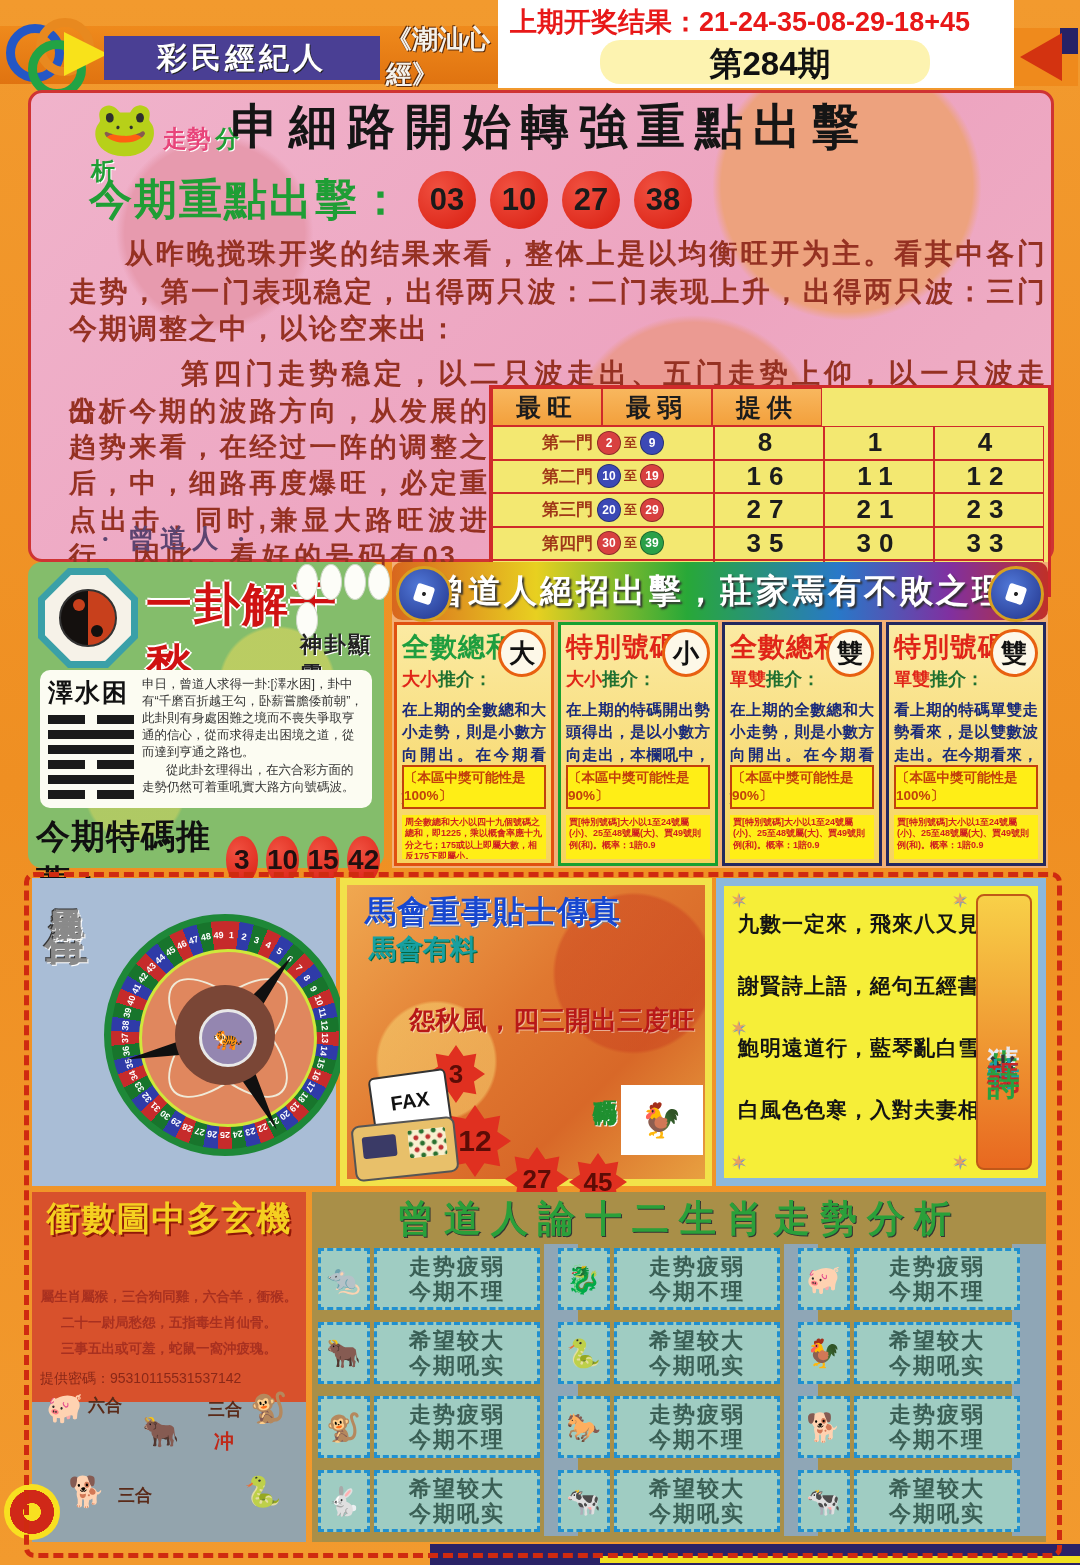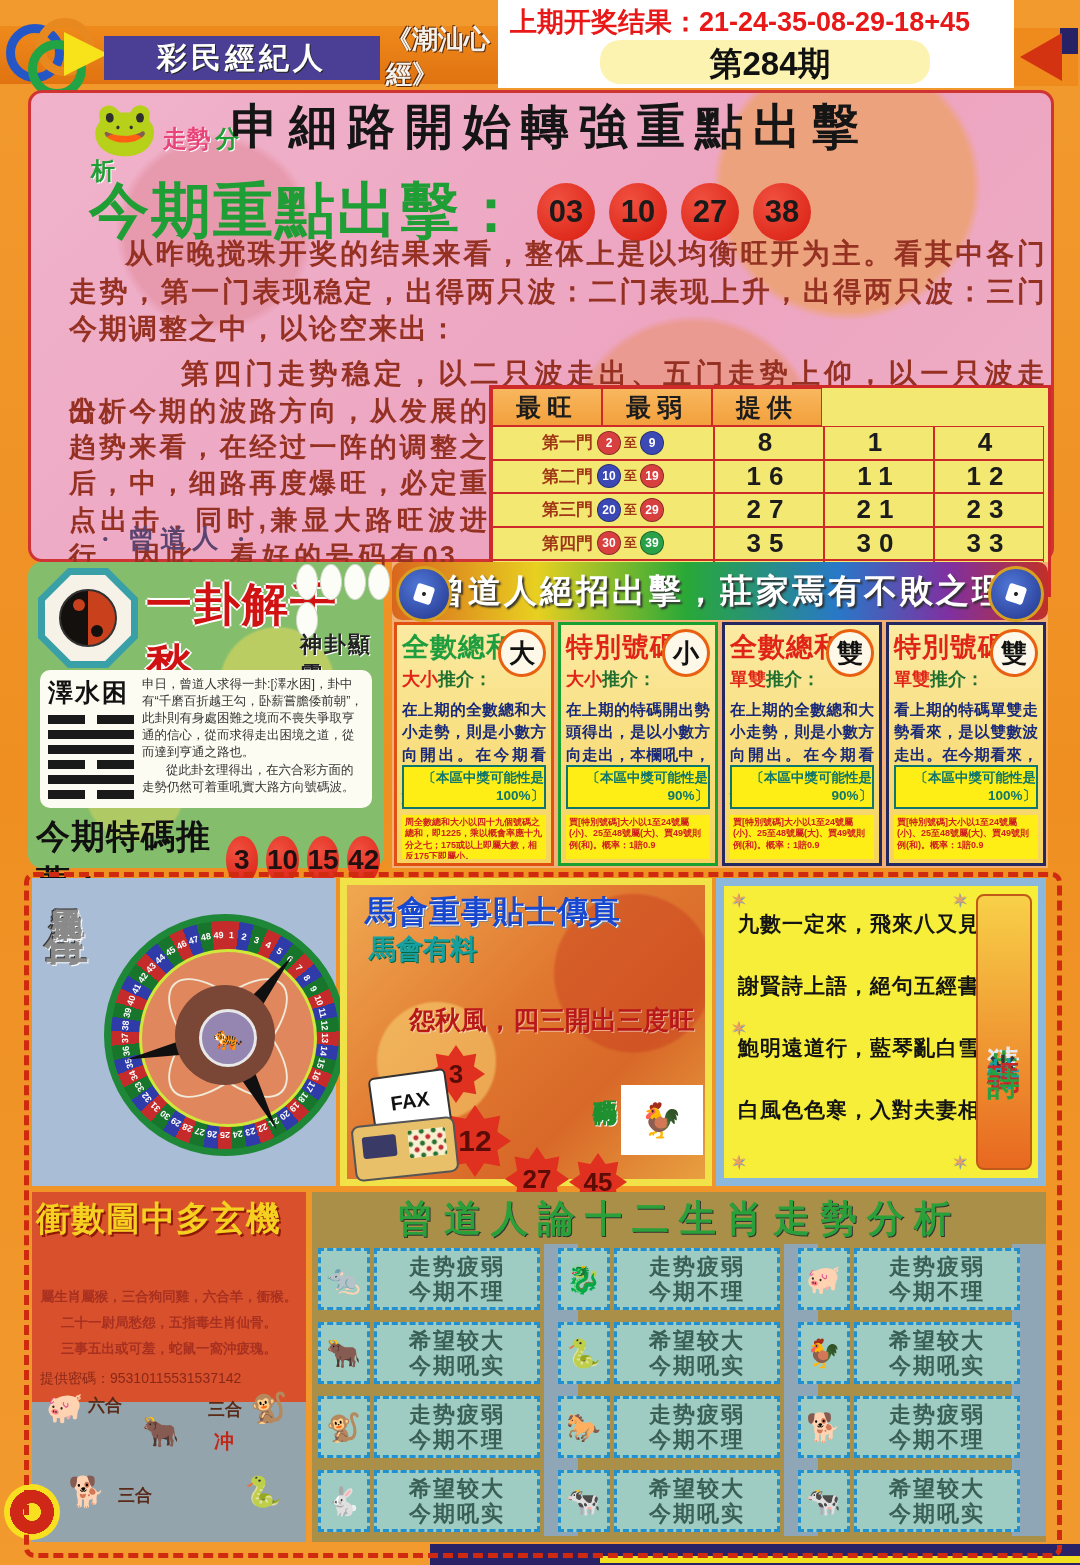--- a/index.html
+++ b/index.html
@@ -34,21 +34,21 @@
       background:radial-gradient(circle at 18% 30%,#e79aae 0 10%,transparent 11%),
                  radial-gradient(circle at 80% 20%,#eda27e 0 14%,transparent 15%),
                  radial-gradient(circle at 65% 75%,#eb9a92 0 16%,transparent 17%),
                  linear-gradient(135deg,#f0b3cb,#eda4c0 60%,#efb0c6);}
   #s1-badge{left:60px;top:8px;width:170px;height:92px;}
   #s1-frog{font-size:54px;line-height:1;}
   .badge-txt{font-size:24px;font-weight:bold;text-shadow:1px 1px 0 #fff;}
   #badge1{color:#e8447a;} #badge2{color:#1f9e35;}
   #s1-title{left:200px;top:2px;width:820px;font-family:"Liberation Serif",serif;font-size:48px;font-weight:bold;color:#151515;letter-spacing:10px;white-space:nowrap;}
   #s1-focus{left:58px;top:78px;width:960px;display:flex;align-items:center;gap:14px;}
-  #s1-focus-label{font-size:60px;font-weight:bold;color:#1f9e35;font-family:"Liberation Serif",serif;letter-spacing:2px;}
+  #s1-focus-label{font-size:43px;font-weight:bold;color:#1f9e35;font-family:"Liberation Serif",serif;letter-spacing:2px;}
   .bign{width:58px;height:58px;border-radius:50%;background:radial-gradient(circle at 35% 30%,#f05040,#d81d10);display:flex;align-items:center;justify-content:center;font-size:31px;font-weight:bold;color:#1a1a1a;}
   .s1-par{color:#953122;font-weight:bold;font-size:28px;line-height:1.34;letter-spacing:2px;text-align:justify;}
   #s1-p1{left:38px;top:142px;width:978px;text-indent:56px;}
   #s1-p2a{left:38px;top:262px;width:978px;text-indent:112px;}
   #s1-p2b{left:38px;top:300px;width:420px;font-size:27px;}
   #s1-sign{left:70px;top:428px;font-family:"Liberation Serif",serif;font-size:26px;color:#5c4470;font-weight:bold;letter-spacing:6px;}
   
   #s1-table{left:458px;top:292px;width:556px;border:3px solid #cf2a2a;background:#f3e871;}
   .trow{display:flex;}
   .tcell{border:1.5px solid #cf2a2a;display:flex;align-items:center;justify-content:center;font-weight:bold;color:#1c1c1c;}
@@ -95,21 +95,21 @@
   .die i{position:absolute;left:7px;top:7px;width:4px;height:4px;border-radius:50%;background:#222;}
   #zh-cols{position:absolute;left:0;top:58px;width:656px;height:248px;display:flex;}
   .zcolm{flex:1;margin:2px;border-width:3px;border-style:solid;background:linear-gradient(180deg,#fbeaa2,#f6d35e);padding:4px 5px;box-sizing:border-box;position:relative;}
   .zcolm.c0{border-color:#e05010;} .zcolm.c1{border-color:#18a030;} .zcolm.c2{border-color:#23285e;} .zcolm.c3{border-color:#23285e;}
   .zc-title{font-size:27px;font-weight:bold;letter-spacing:1px;}
   .c0 .zc-title{color:#1f9e3f;} .c1 .zc-title,.c2 .zc-title,.c3 .zc-title{color:#e02518;}
   .zc-badge{position:absolute;right:5px;top:4px;width:42px;height:42px;border-radius:50%;background:#fdf8e8;border:3px solid #e86010;display:flex;align-items:center;justify-content:center;font-size:26px;font-weight:bold;color:#111;}
   .zc-sub{margin-top:2px;font-size:18px;font-weight:bold;}
   .zc-sub .p1{color:#e02518;} .zc-sub .p2{color:#1f7030;}
   .zc-body{margin-top:8px;font-size:15.5px;font-weight:bold;color:#1a2a7a;line-height:1.45;text-align:justify;}
-  .zc-prob{position:absolute;left:5px;right:5px;bottom:54px;background:#ffee16;border:2px solid currentColor;color:#0f766e;font-size:13.5px;font-weight:bold;text-align:right;padding:2px 0;}
+  .zc-prob{position:absolute;left:5px;right:5px;bottom:54px;background:#ffee16;border:2px solid currentColor;color:#c2410c;font-size:13.5px;font-weight:bold;text-align:left;padding:2px 0;}
   .zc-fine{position:absolute;left:5px;right:5px;bottom:4px;background:#ffee16;color:#d02020;font-size:9px;font-weight:bold;line-height:1.25;padding:2px 3px;box-sizing:border-box;height:44px;overflow:hidden;}
 
   
   #wrap-dash{left:24px;top:872px;width:1028px;height:676px;border:5px dashed #cf2a10;border-radius:10px;pointer-events:none;z-index:5;}
 
   
   #roul{left:32px;top:878px;width:304px;height:308px;background:#a9bdd6;}
   #roul-vert{position:absolute;left:6px;top:8px;writing-mode:vertical-rl;text-orientation:upright;color:#8a8a8a;font-weight:bold;text-shadow:1px 1px 0 #fff,-1px -1px 0 #333;}
   #roul-v1{font-size:44px;} #roul-v2{font-size:30px;} #roul-v3{font-size:30px;}
   #wheel{position:absolute;left:72px;top:36px;width:228px;height:228px;border-radius:50%;border:7px solid #1e8838;
@@ -149,21 +149,21 @@
   #poem{left:716px;top:878px;width:330px;height:308px;background:#f6ee38;border:8px solid #8cb8dc;box-sizing:border-box;}
   .star{position:absolute;font-size:20px;color:#e8a060;text-shadow:1px 1px 0 #7898c0;}
   #poem-lines{position:absolute;left:14px;top:24px;width:240px;}
   .poem-line{font-size:21px;font-weight:bold;color:#141414;margin-bottom:34px;letter-spacing:1px;white-space:nowrap;}
   #poem-strip{position:absolute;right:6px;top:8px;width:52px;height:272px;border-radius:8px;border:2px solid #c05818;
       background:linear-gradient(180deg,#f8d048,#e86820);display:flex;align-items:center;justify-content:center;}
   #poem-vt{writing-mode:vertical-rl;text-orientation:upright;font-family:"Liberation Serif",serif;font-size:32px;font-weight:bold;letter-spacing:4px;}
 
   
   #chong{left:32px;top:1192px;width:274px;height:350px;background:linear-gradient(180deg,#d8512c 0 60%,#93a4ad 60% 100%);overflow:hidden;}
-  #chong-title{position:absolute;left:4px;top:4px;width:266px;font-family:"Liberation Serif",serif;font-size:34px;font-weight:bold;color:#f5d020;text-shadow:2px 2px 0 #901808;letter-spacing:1px;}
+  #chong-title{position:absolute;left:4px;top:4px;width:266px;text-align:center;font-family:"Liberation Serif",serif;font-size:34px;font-weight:bold;color:#f5d020;text-shadow:2px 2px 0 #901808;letter-spacing:1px;}
   .chong-line{position:absolute;left:8px;width:258px;font-size:13.5px;font-weight:bold;color:#a83020;text-align:center;}
   #cl1{top:96px;} #cl2{top:122px;font-family:Liberation Mono, monospace;} #cl3{top:148px;}
   #chong-pwd{position:absolute;left:8px;top:178px;width:258px;font-size:14px;font-weight:normal;color:#8a2818;text-align:left;}
   .anim{position:absolute;font-size:30px;}
   .anim-lab{position:absolute;font-size:17px;font-weight:bold;color:#5a2a18;}
   #chong-chong{position:absolute;font-size:20px;font-weight:bold;color:#c02818;left:182px;top:236px;}
 
   #zod{left:312px;top:1192px;width:734px;height:350px;background:#a98f48;}
   #zod-title{position:absolute;left:0;top:2px;width:734px;text-align:center;font-family:"Liberation Serif",serif;font-size:37px;font-weight:bold;color:#2aa03a;letter-spacing:10px;text-shadow:1px 1px 0 #333;white-space:nowrap;}
   .zstripe{position:absolute;top:52px;width:34px;height:292px;background:#8fa6b6;}

